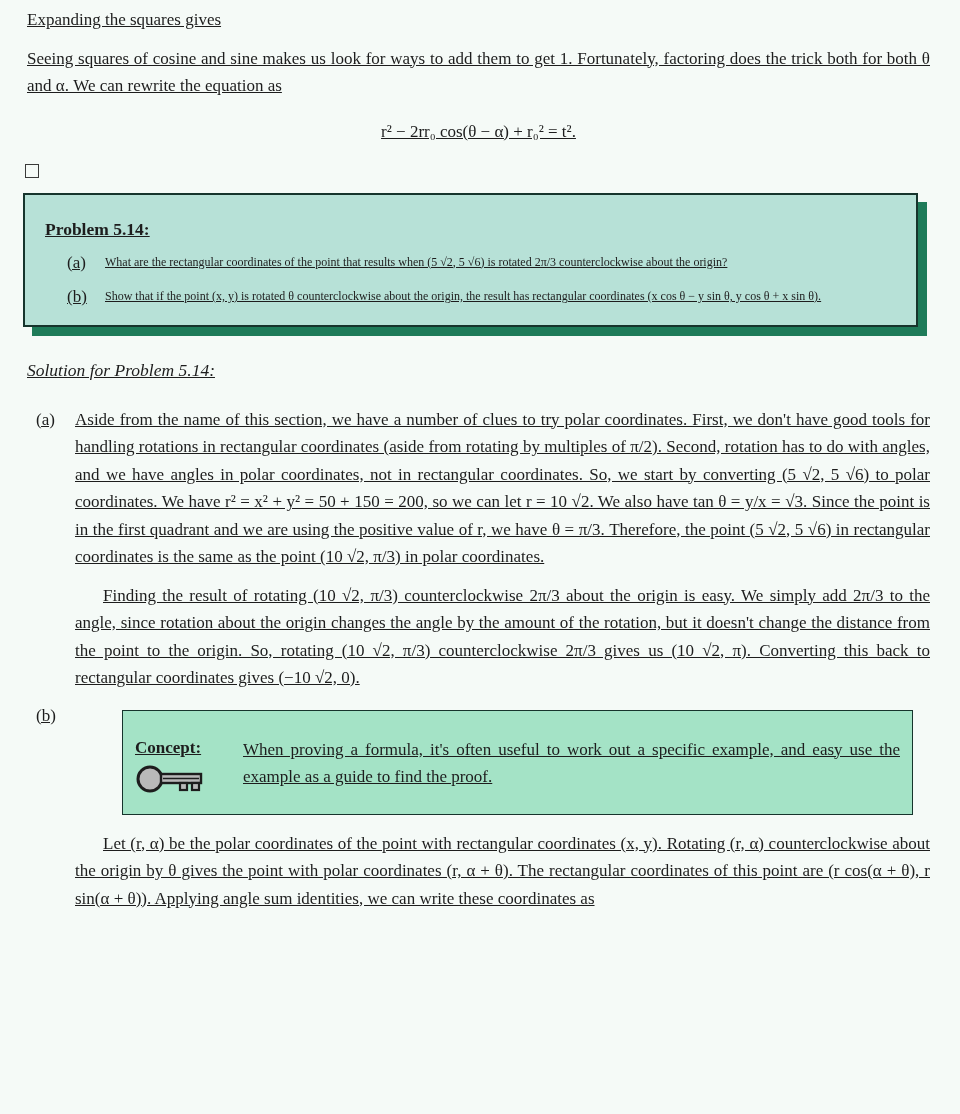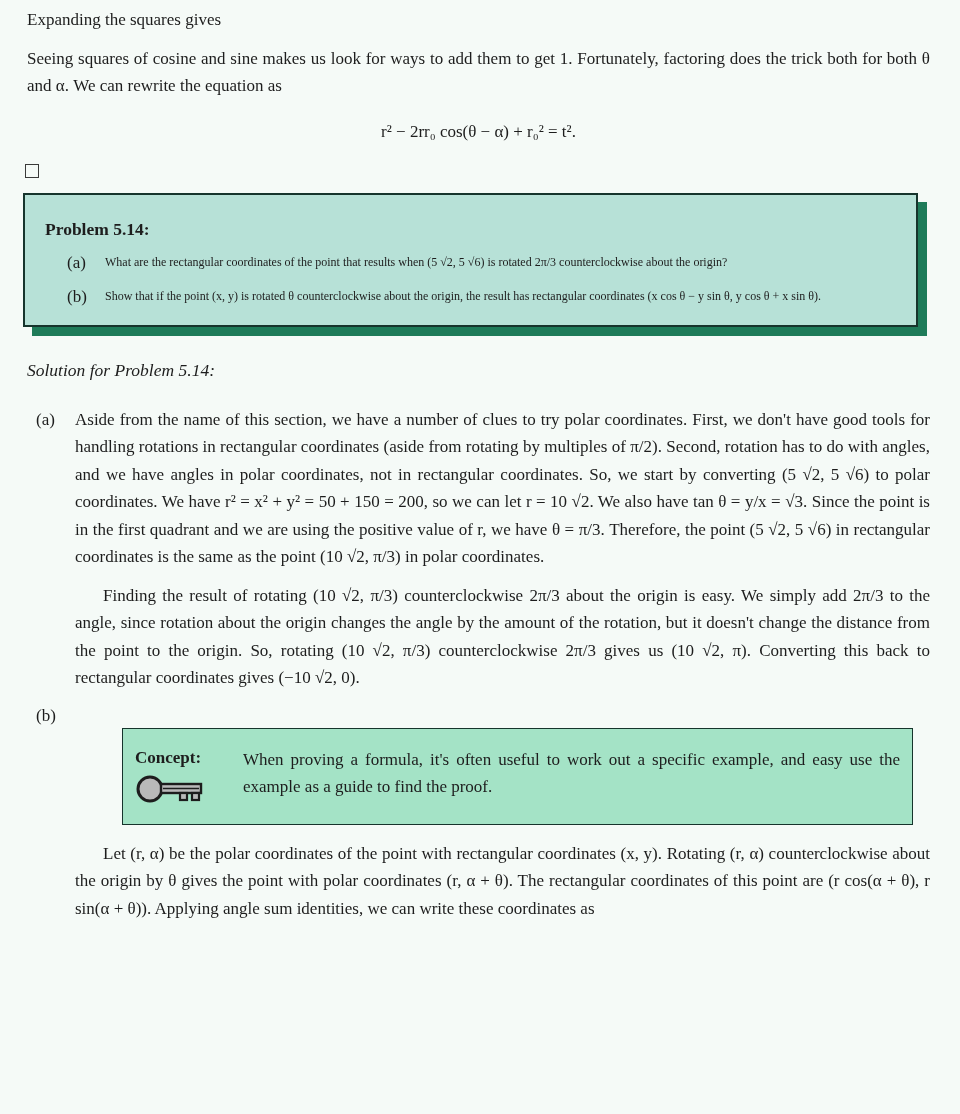--- a/index.html
+++ b/index.html
@@ -11,21 +11,21 @@
     --concept-box-background:#a4e3c6;
     --key-icon-gray:#b9b9b9;
   }
   html,body{margin:0;padding:0;}
   body{
     width:960px;height:1114px;overflow:hidden;
     background:var(--page-background);
     color:var(--text);
     font-family:"Liberation Serif","DejaVu Serif",serif;
   }
-  .page{box-sizing:border-box;width:960px;height:1096px;padding:6px 30px 0 27px;}
+  .page{box-sizing:border-box;width:960px;height:1096px;padding:6px 30px 0 27px;text-decoration:underline;}
   .para{font-size:17px;line-height:27.5px;text-align:justify;margin:0;}
   .indent{text-indent:28px;}
   .equation{font-size:17px;line-height:22px;text-align:center;margin:0;}
   .eq-gap{margin:21px 0 21px 0;}
   
   .qed-row{margin:19px 0 0 0;height:16px;}
   .qed{display:inline-block;width:12px;height:12px;border:1.6px solid #3a3a3a;background:transparent;margin-left:-2px;}
   
   .problem-box{
     box-sizing:border-box;
@@ -42,24 +42,24 @@
   
   .solution-heading{font-style:italic;font-size:17.5px;margin:31px 0 0 0;line-height:24px;}
   .sol-item{display:flex;margin-top:24px;}
   .sol-label{box-sizing:border-box;width:48px;padding-left:9px;flex-shrink:0;font-size:17px;line-height:27.5px;}
   .sol-body{flex:1;min-width:0;}
   .para + .para{margin-top:11px;}
   
   .concept-box{
     box-sizing:border-box;
     display:flex;
-    margin:26px 17px 0 47px;
+    margin:8px 17px 0 47px;
     background:var(--concept-box-background);
     border:1.5px solid var(--box-border);
-    padding:16px 12px 10px 12px;
+    padding:24px 12px 10px 12px;
   }
   .concept-left{width:108px;flex-shrink:0;}
   .concept-label{font-size:17px;font-weight:bold;line-height:25px;}
   .concept-text{flex:1;font-size:17px;line-height:27.5px;text-align:justify;padding-top:1px;}
   .b-para{margin-top:15px;}
 </style>
 </head>
 <body>
 
 <div class="page">

